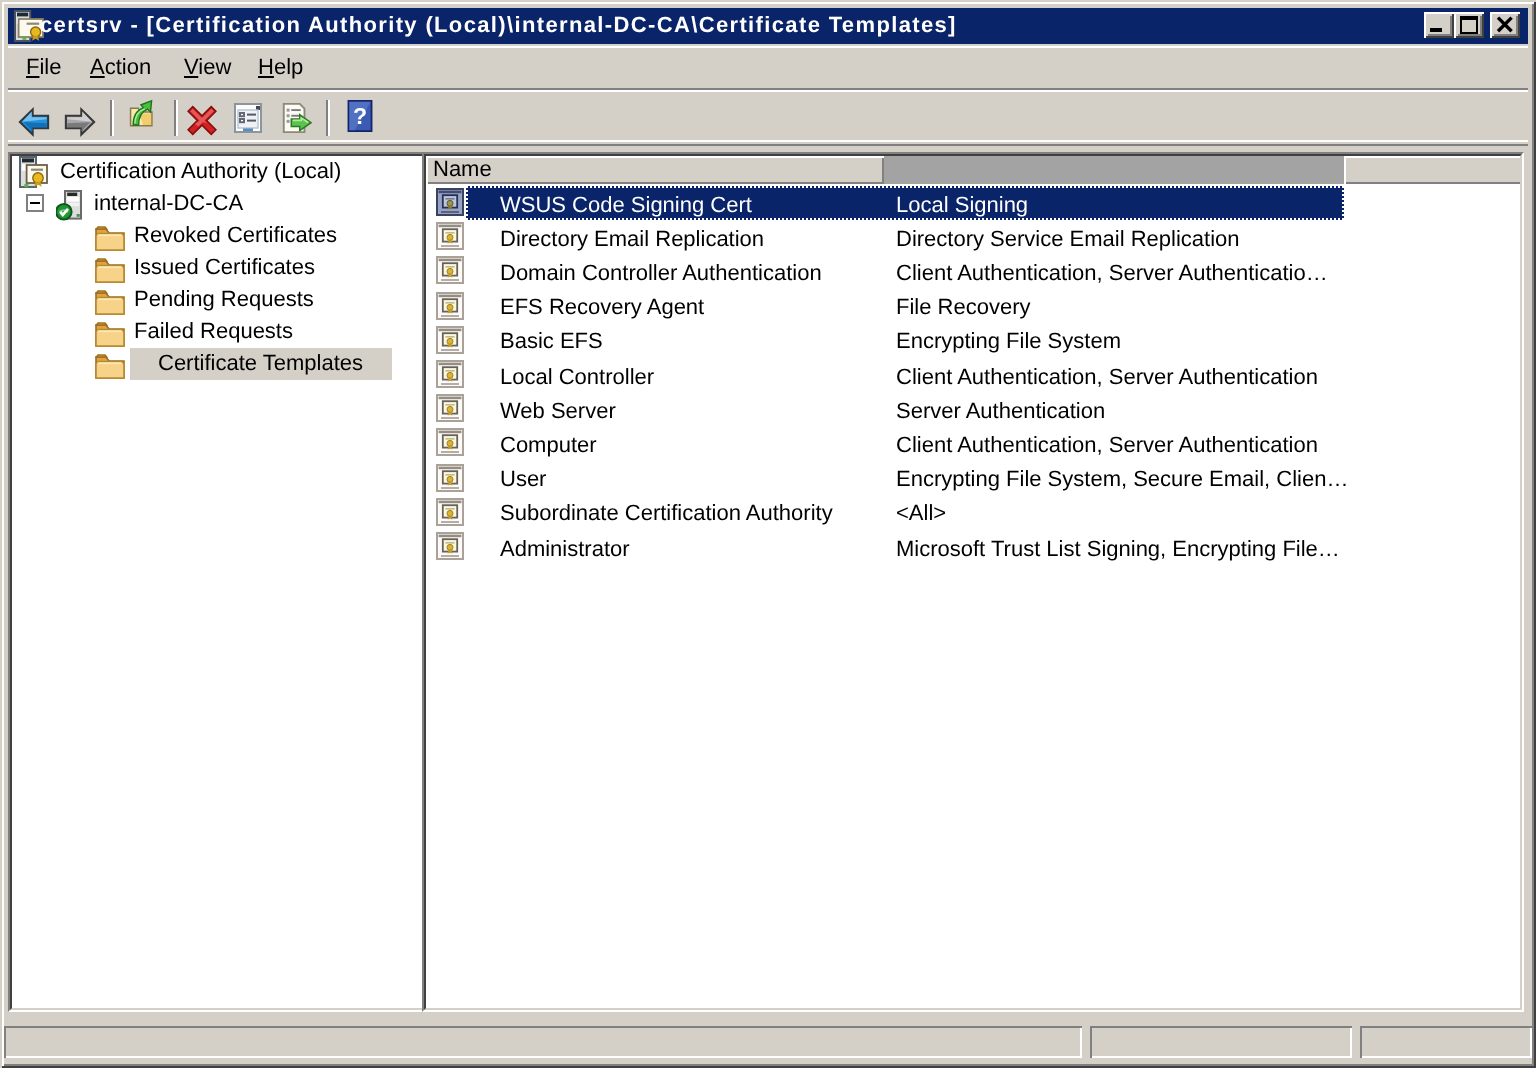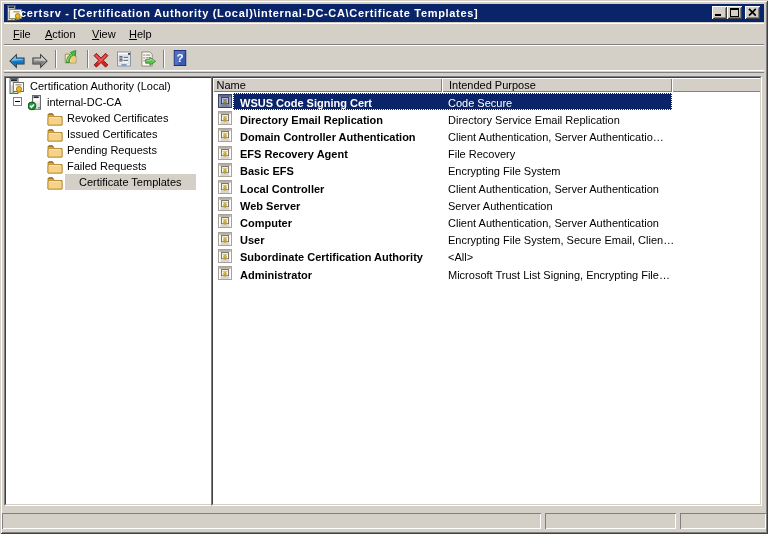--- a/index.html
+++ b/index.html
@@ -43,21 +43,21 @@
 .trow { position:absolute; height:16px; line-height:16px; white-space:nowrap; }
 .ticon { position:absolute; width:16px; height:16px; }
 
 
 #lhead { position:absolute; left:0; top:0; right:0; height:14px; background:#a3a3a3; }
 .hcell { position:absolute; top:0; height:14px; background:#D4D0C8; line-height:14px; padding-left:3.5px;
   box-shadow: inset 1px 1px 0 #fff, inset -1px -1px 0 #808080; }
 
 
 .lrow { position:absolute; height:17px; }
-.lrow .nm { position:absolute; left:27px; top:3.5px; line-height:13px; white-space:nowrap;font-weight:bold; }
+.lrow .nm { position:absolute; left:37px; top:3.5px; line-height:13px; white-space:nowrap; }
 .lrow .ip { position:absolute; left:235px; top:3.5px; line-height:13px; white-space:nowrap; }
 .lrow .ic { position:absolute; left:5px; top:1px; width:14px; height:14px; }
 #selbar { position:absolute; background:#0A246A; outline:1px dotted #fff; outline-offset:-1px; }
 
 
 #statusbar { position:absolute; left:2px; bottom:3px; right:2px; height:23px; background:#D4D0C8; }
 .spanel { position:absolute; top:5px; height:16px; background:#D4D0C8;
   box-shadow: inset 1px 1px 0 #808080, inset -1px -1px 0 #fff; }
 </style>
 </head>
@@ -242,30 +242,29 @@
         </svg>
     <span style="position:absolute;left:59px;background:#D4D0C8;padding:0 14px">Certificate Templates</span>
   </div>
 </div>
   </div>
 
 <div id="list-pane" class="sunk">
     <div class="in" id="list">
   <div id="lhead">
     <div class="hcell" style="left:0;width:229px">Name</div>
-    <div class="hcell" style="left:229px;width:230px;padding-left:7px">Intended Purpose</div>
     <div class="hcell" style="left:459px;width:200px"></div>
   </div>
   <div id="selbar" style="left:20px;top:15.5px;width:439px;height:17px"></div>
   <div class="lrow" style="top:15.5px;color:#fff">
     <svg class="ic" viewBox="0 0 14 14">
           <use href="#certsel"></use>
         </svg>
     <span class="nm">WSUS Code Signing Cert</span>
-        <span class="ip">Code Secure</span>
+        <span class="ip">Local Signing</span>
   </div>
   <div class="lrow" style="top:32.7px">
     <svg class="ic" viewBox="0 0 14 14">
           <use href="#cert"></use>
         </svg>
     <span class="nm">Directory Email Replication</span>
         <span class="ip">Directory Service Email Replication</span>
   </div>
   <div class="lrow" style="top:49.9px">
     <svg class="ic" viewBox="0 0 14 14">

